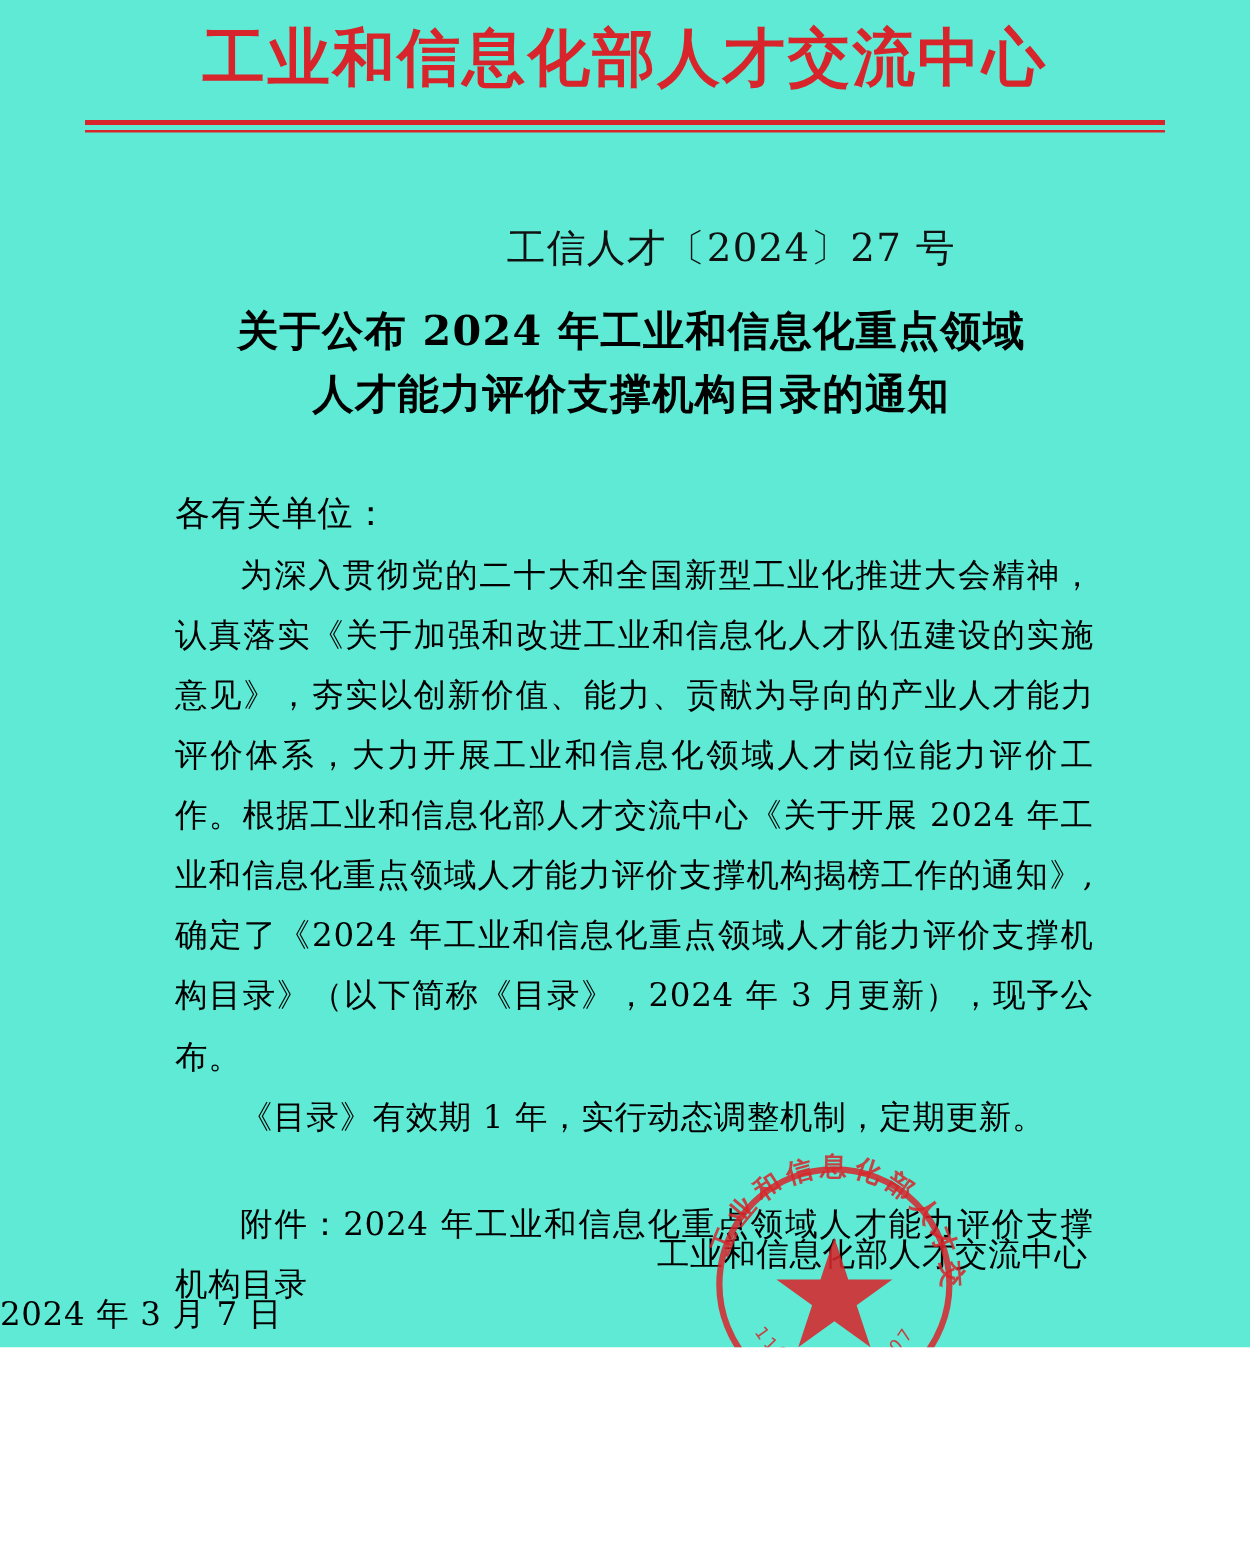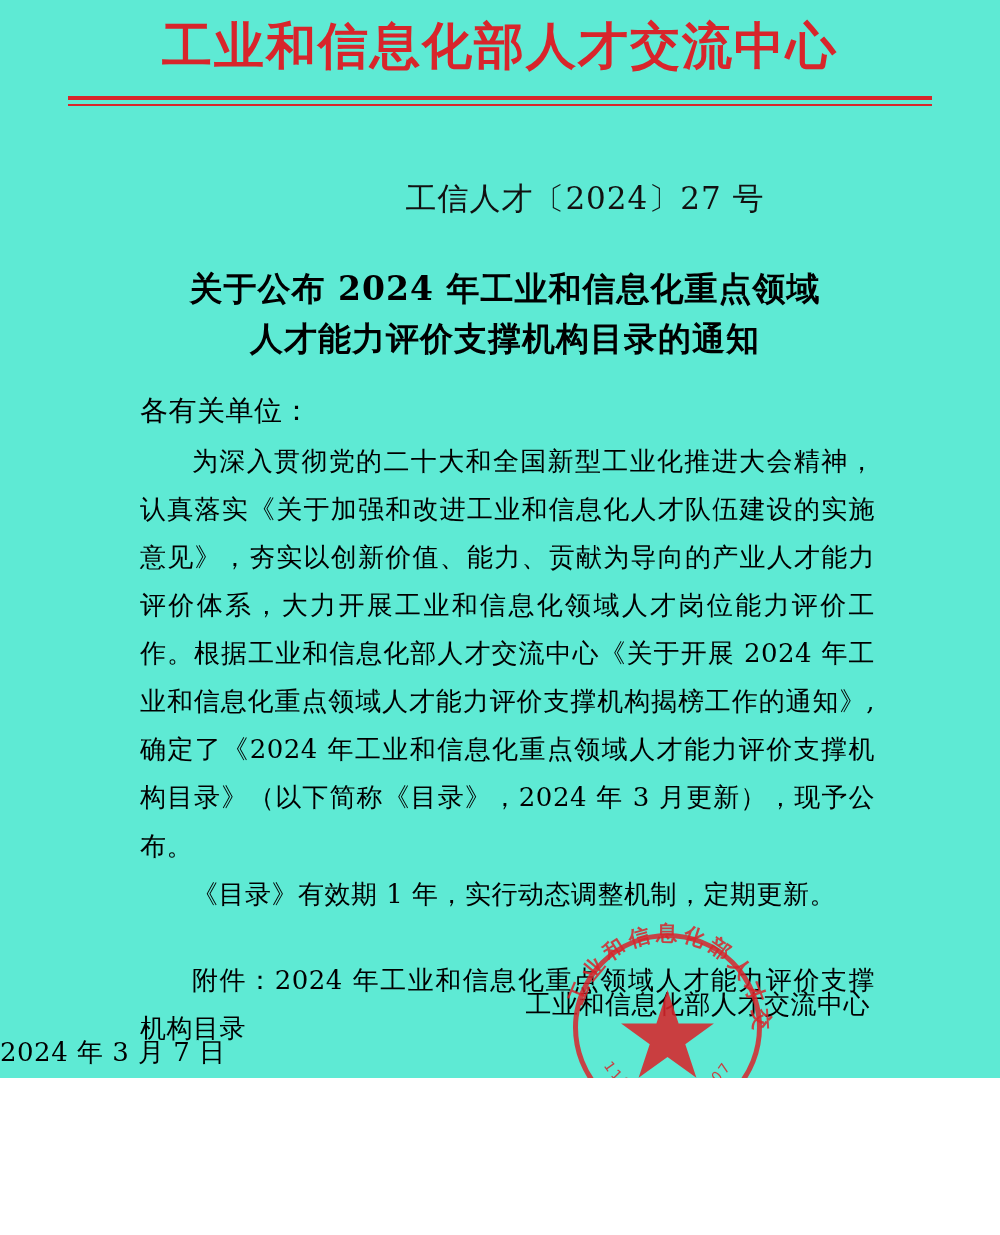--- a/index.html
+++ b/index.html
@@ -63,21 +63,21 @@
     padding-left: 170px;
     box-sizing: border-box;
     font-size: 31px;
     color: #111;
     letter-spacing: 1px;
   }
 
   
   .doc-title {
     position: absolute;
-    top: 264px;
+    top: 240px;
     left: 140px;
     width: 730px;
     text-align: center;
     font-weight: bold;
     font-size: 33px;
     line-height: 1.5;
     color: #000;
     letter-spacing: 1px;
   }
   .doc-title .line2 { display: block; }

